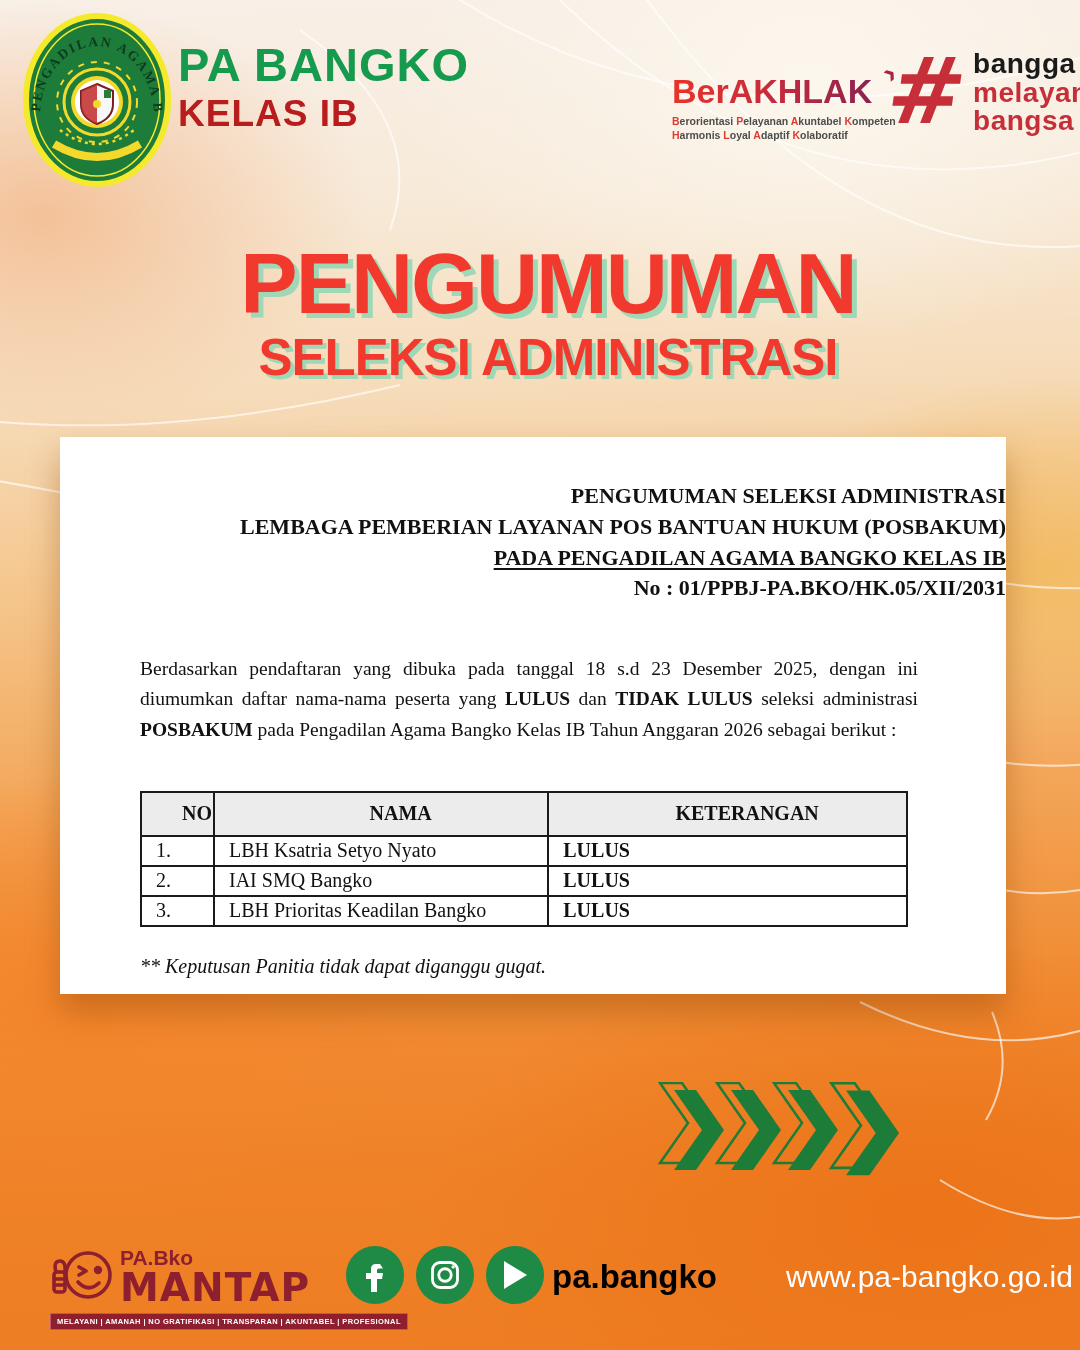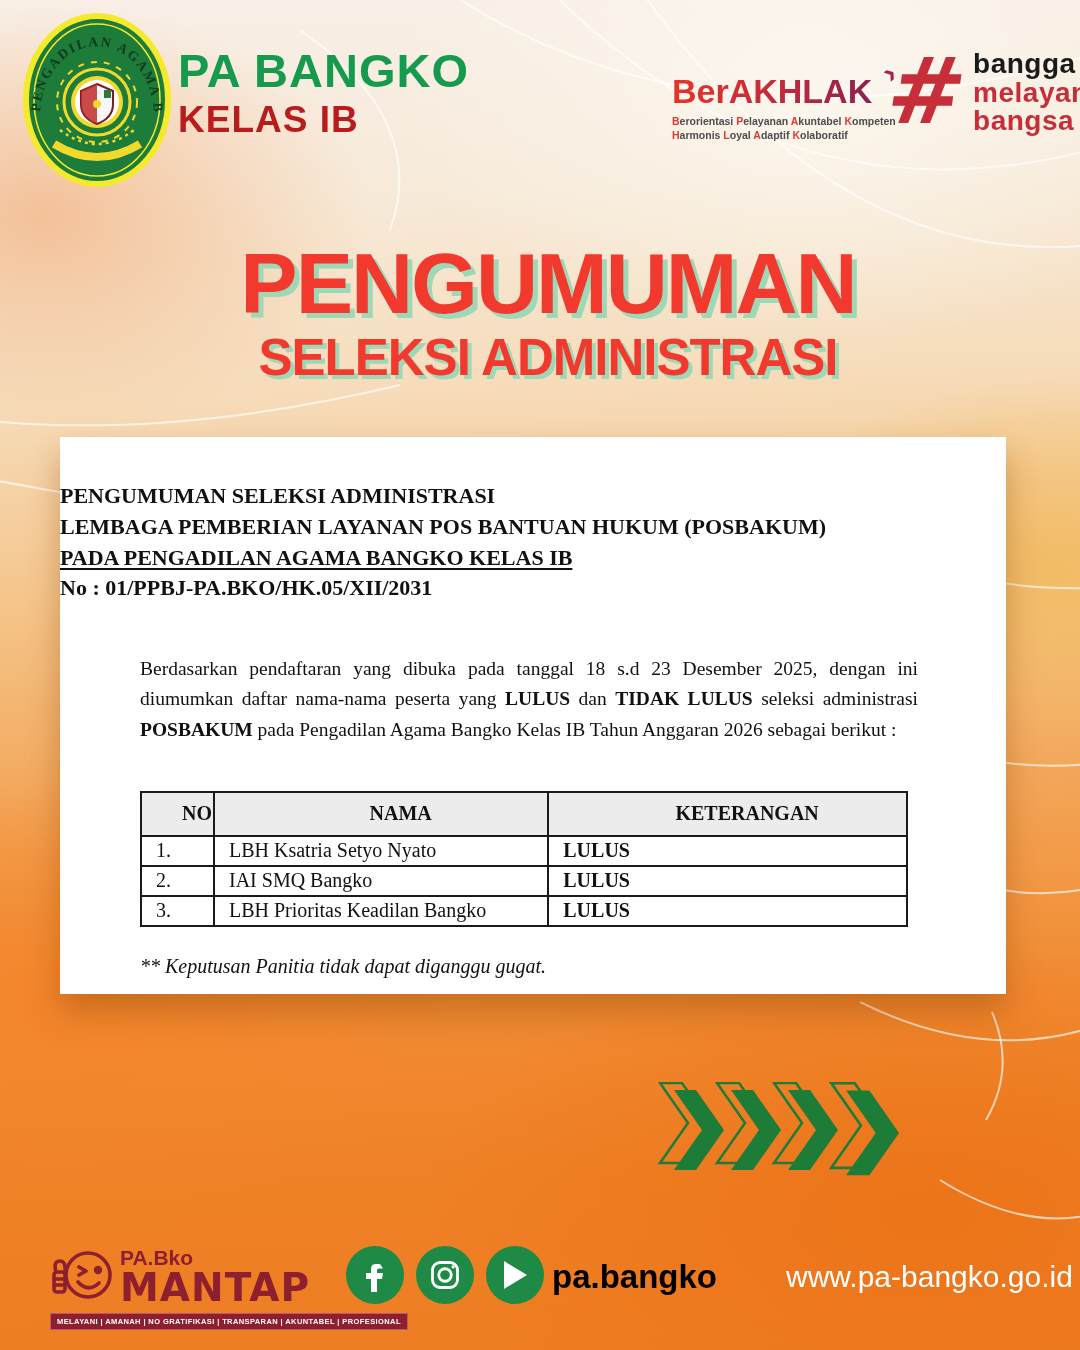--- a/index.html
+++ b/index.html
@@ -14,21 +14,21 @@
       radial-gradient(55% 28% at 75% 6%, rgba(252,247,238,0.95), rgba(252,247,238,0) 70%),
       radial-gradient(42% 22% at 4% 16%, rgba(243,186,141,0.85), rgba(243,186,141,0) 72%),
       radial-gradient(40% 20% at 97% 42%, rgba(242,187,97,0.9), rgba(242,187,97,0) 70%),
       radial-gradient(48% 22% at 6% 74%, rgba(243,133,43,0.95), rgba(243,133,43,0) 75%),
       radial-gradient(60% 26% at 86% 90%, rgba(236,115,24,0.95), rgba(236,115,24,0) 78%),
       linear-gradient(178deg,#f8efe7 0%,#f7ead9 15%,#f6dcba 29%,#f5c68c 43%,#f3a75a 58%,#f18d35 72%,#ef8127 86%,#ee7d22 100%);
   }
   .waves{position:absolute;inset:0;pointer-events:none;}
   
   .court-logo{position:absolute;left:22px;top:12px;width:150px;height:176px;}
-  .brand{position:absolute;left:178px;top:46px;}
+  .brand{position:absolute;left:178px;top:40px;}
   .brand-title{font-size:47px;font-weight:800;color:#169a4d;letter-spacing:1px;line-height:1.05;}
   .brand-sub{font-size:37px;font-weight:600;color:#b91c1c;letter-spacing:1px;margin-top:4px;}
   .berakhlak{position:absolute;left:672px;top:72px;width:190px;}
   .berakhlak-name{
     font-size:34px;font-weight:800;letter-spacing:0px;
     background:linear-gradient(90deg,#e8342a 0%,#c22a3d 55%,#8a2250 100%);
     -webkit-background-clip:text;background-clip:text;color:transparent;white-space:nowrap;
   }
   .berakhlak-arrow{position:absolute;right:-22px;top:-16px;font-size:30px;font-weight:900;color:#a92347;transform:rotate(-38deg);}
   .berakhlak-tagline{font-size:10.5px;line-height:1.35;color:#4d4d4d;font-weight:700;margin-top:3px;white-space:nowrap;}
@@ -47,21 +47,21 @@
   .title-sub{
     font-size:51px;font-weight:900;letter-spacing:-1px;color:#f2392e;
     text-shadow:4px 4px 0 #9ed8b6;line-height:1.1;margin-top:4px;
   }
   
   .doc-card{
     position:absolute;left:60px;top:437px;width:946px;height:557px;background:#ffffff;
     box-shadow:0 18px 30px rgba(140,65,5,0.38);
     font-family:"Liberation Serif",serif;color:#111;
   }
-  .doc-heading{margin-top:44px;text-align:left;font-weight:bold;font-size:22px;line-height:1.4;}
+  .doc-heading{margin-top:44px;text-align:right;font-weight:bold;font-size:22px;line-height:1.4;}
   .doc-heading .u{text-decoration:underline;text-underline-offset:3px;}
   .doc-paragraph{margin:50px 88px 0 80px;font-size:19.5px;line-height:1.55;text-align:justify;}
   .doc-table{border-collapse:collapse;margin:46px 0 0 80px;width:768px;font-size:20px;}
   .doc-table th,.doc-table td{border:2px solid #1a1a1a;}
   .doc-table th{height:40px;text-align:center;font-weight:bold;background:#ececec;padding-left:40px;}
   .doc-table td{height:26px;padding:1px 4px 1px 14px;text-align:left;}
   .doc-table td.bold{font-weight:bold;}
   .col-no{width:72px;} .col-nama{width:336px;} .col-ket{width:360px;}
   .doc-footnote{margin:28px 0 0 80px;font-size:20px;font-style:italic;}
   

